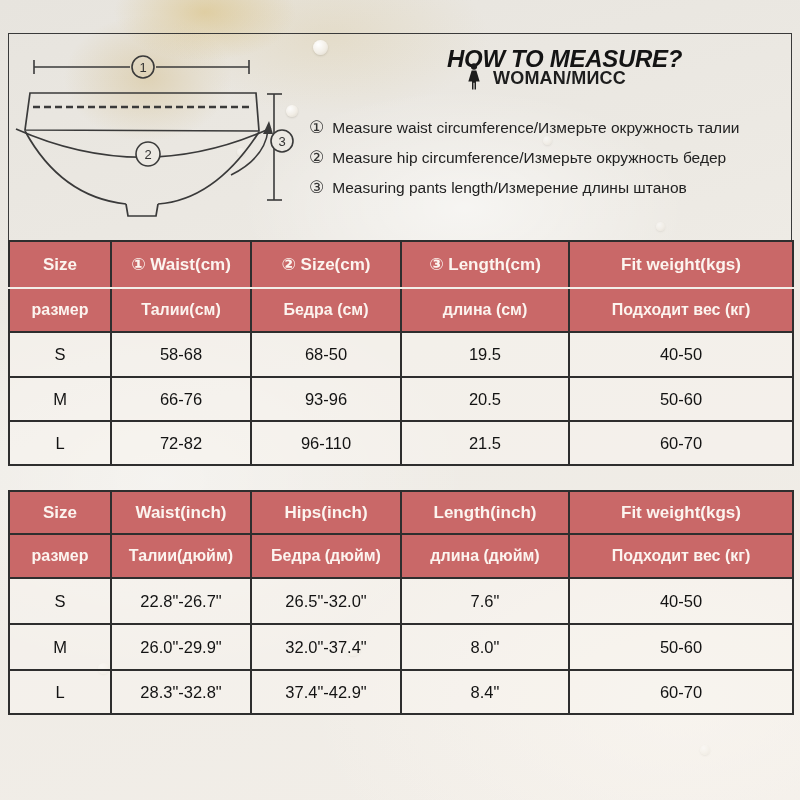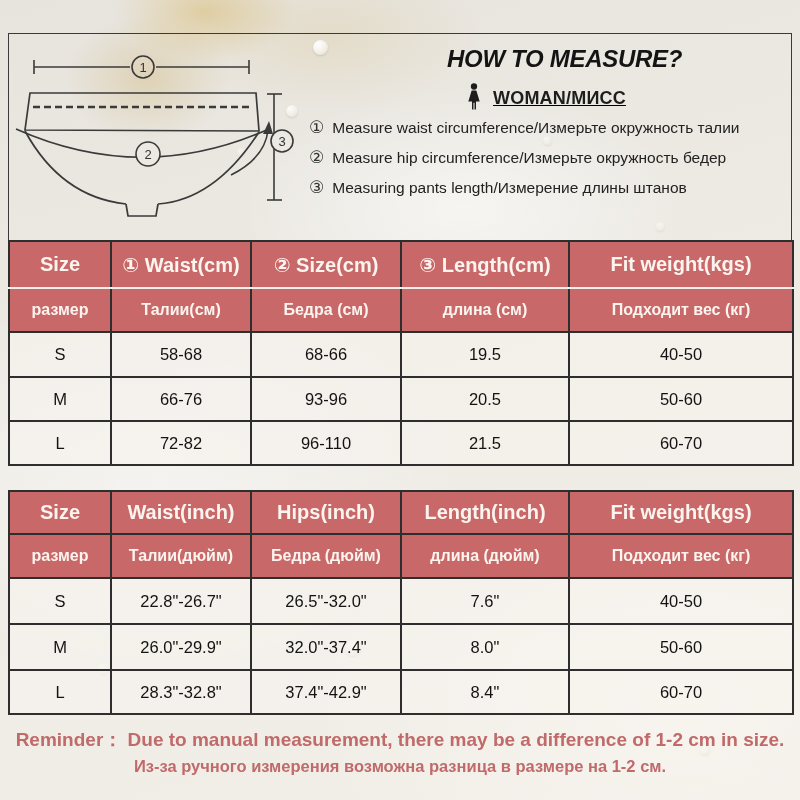--- a/index.html
+++ b/index.html
@@ -16,32 +16,32 @@
       linear-gradient(165deg,#e7e4de 0%,#eeebe5 45%,#f2eee8 100%);
   }
   .pearl{position:absolute;border-radius:50%;z-index:1;
     background:radial-gradient(circle at 35% 30%, #ffffff 0%, #f3efe7 55%, #ddd7cb 100%);
     box-shadow:0 1px 2px rgba(120,110,95,0.25);}
   
   .top-box{position:absolute;left:8px;top:33px;width:782px;height:206px;
     border:1.5px solid #3a3a3a;z-index:2;}
   .page-title{position:absolute;left:438px;top:11px;font-size:24px;font-weight:800;
     color:#141414;letter-spacing:-0.3px;font-style:italic;}
-  .woman-row{position:absolute;left:456px;top:48px;display:flex;align-items:center;gap:10px;text-decoration:underline;}
+  .woman-row{position:absolute;left:456px;top:28px;display:flex;align-items:center;gap:10px;}
   .woman-row .lbl{font-size:18px;font-weight:700;color:#1d1d1d;letter-spacing:0.2px;}
   .instr{position:absolute;left:300px;top:83px;display:flex;flex-direction:column;gap:9px;}
   .instr .row{display:flex;align-items:center;gap:8px;font-size:15.5px;color:#222;font-weight:500;}
   .instr .num{font-size:17px;color:#333;}
   .diagram{position:absolute;left:0;top:0;}
   
   table{position:absolute;left:8px;border-collapse:collapse;table-layout:fixed;width:784px;z-index:2;}
   #table-cm{top:240px;}
   #table-inch{top:490px;}
   td{border:2px solid #2e2e2e;text-align:center;vertical-align:middle;padding:0;}
-  tr.h1 td{color:#fcf4ef;font-weight:700;font-size:20px;}
+  tr.h1 td{color:#fcf4ef;font-weight:700;font-size:17px;}
   tr.h2 td{color:#fcf4ef;font-weight:700;font-size:16px;}
   #table-cm tr.h1 td{border-bottom:2px solid #f3efe9;}
   tr.body td{background:rgba(247,244,239,0.55);font-size:16.5px;font-weight:500;color:#131313;}
   td.size-cell{font-size:24px;font-weight:600;}
   
   .reminder{position:absolute;left:0;top:727px;width:800px;text-align:center;z-index:2;}
   .reminder .l1{font-size:19px;font-weight:600;}
   .reminder .l1 b{font-weight:800;}
   .reminder .l2{font-size:16.5px;font-weight:600;margin-top:4px;}
   svg{display:block;}
@@ -142,21 +142,21 @@
     <tr class="h2" style="height:44px;background:#c96868;">
       <td>размер</td>
       <td>Талии(см)</td>
       <td>Бедра (см)</td>
       <td>длина (см)</td>
       <td>Подходит вес (кг)</td>
     </tr>
     <tr class="body" style="height:45px;">
       <td class="size-cell">S</td>
       <td>58-68</td>
-      <td>68-66</td>
+      <td>68-50</td>
       <td>19.5</td>
       <td>40-50</td>
     </tr>
     <tr class="body" style="height:44px;">
       <td class="size-cell">M</td>
       <td>66-76</td>
       <td>93-96</td>
       <td>20.5</td>
       <td>50-60</td>
     </tr>
@@ -210,21 +210,14 @@
     <tr class="body" style="height:44px;">
       <td class="size-cell">L</td>
       <td>28.3"-32.8"</td>
       <td>37.4"-42.9"</td>
       <td>8.4"</td>
       <td>60-70</td>
     </tr>
   </tbody>
     </table>
 
-  <div class="reminder" style="color:#c06a6a;">
-    <div class="l1">
-      <b>Reminder：</b>
-      <span>Due to manual measurement, there may be a difference of </span><b>1-2 cm</b><span> in size.</span>
-    </div>
-    <div class="l2">Из-за ручного измерения возможна разница в размере на 1-2 см.</div>
-  </div>
 
 </div>
 
 </body></html>

